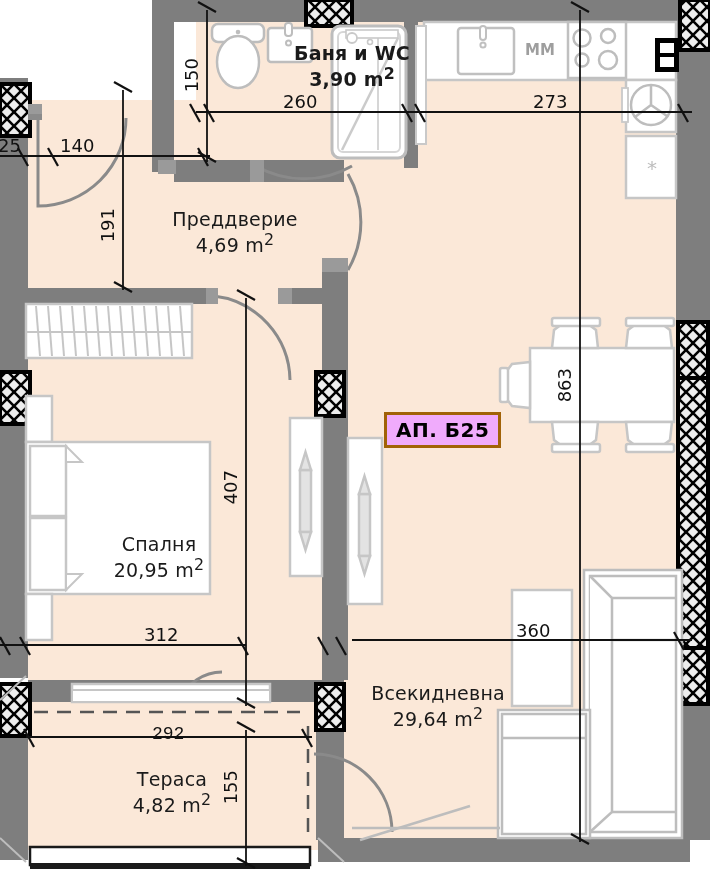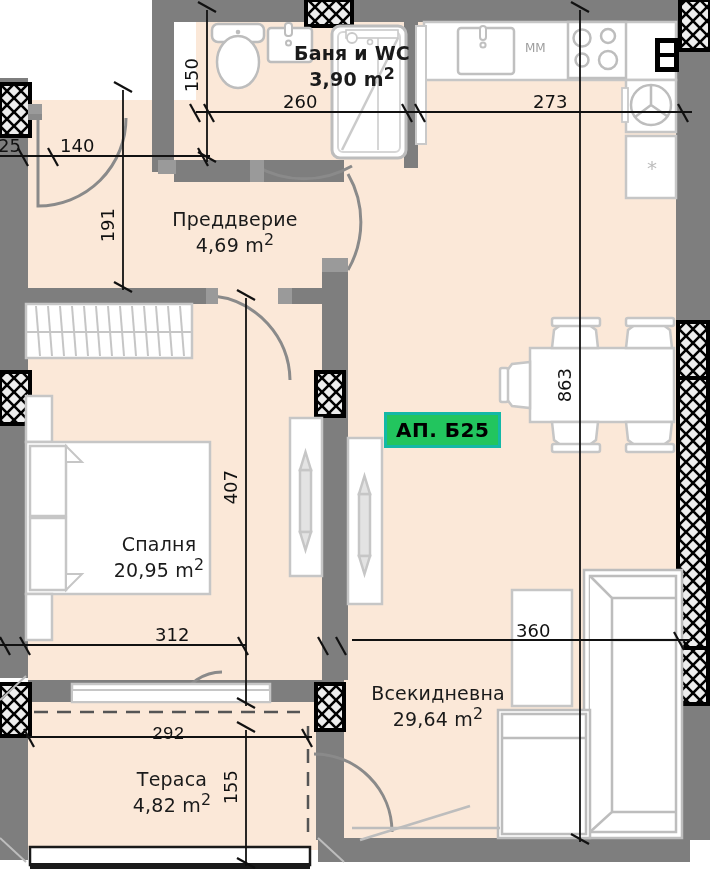--- a/index.html
+++ b/index.html
@@ -5,21 +5,21 @@
   html,body{margin:0;padding:0;background:#ffffff;}
   body{font-family:"DejaVu Sans","Liberation Sans",sans-serif;}
   #plan{position:relative;width:710px;height:878px;background:#ffffff;overflow:hidden;}
   .layer{position:absolute;left:0;top:0;width:710px;height:878px;}
   svg{display:block;}
   .lbl{position:absolute;color:#1a1a1a;white-space:nowrap;}
   .room-name{font-size:19px;letter-spacing:.2px;}
   .room-area{font-size:19px;letter-spacing:.2px;}
   .dim{font-size:18px;color:#111;}
   .dim.vert{transform-origin:0 0;}
-  .apt-badge{position:absolute;border:3px solid #14b8a6;background:#22c55e;
+  .apt-badge{position:absolute;border:3px solid #a16207;background:#f0abfc;
              font-size:20px;font-weight:bold;padding:3px 9px;letter-spacing:.5px;color:#000;}
   .ctr{text-align:center;}
 </style>
 </head>
 <body>
 
 <div id="plan">
 
   <svg class="layer" width="710" height="878" viewBox="0 0 710 878">
     <defs>
@@ -387,28 +387,28 @@
     </div>
   </div>
 
   <div class="lbl ctr" style="left:92px;top:768px;width:160px;">
     <div class="room-name">Тераса</div>
     <div class="room-area">
       <span>4,82 m</span><sup>2</sup>
     </div>
   </div>
 
-  <div class="lbl" style="left:525px;top:41px;font-size:12px;color:#9E9E9E;">MM</div>
+  <div class="lbl" style="left:525px;top:41px;font-size:15px;color:#9E9E9E;font-weight:bold;">MM</div>
   <div class="lbl" style="left:647px;top:156px;font-size:20px;color:#BDBDBD;">*</div>
 
   <div class="lbl dim" style="left:-2px;top:135px;">25</div>
   <div class="lbl dim" style="left:60px;top:135px;">140</div>
   <div class="lbl dim" style="left:283px;top:91px;">260</div>
   <div class="lbl dim" style="left:533px;top:91px;">273</div>
-  <div class="lbl dim" style="left:155px;top:624px;">312</div>
+  <div class="lbl dim" style="left:144px;top:624px;">312</div>
   <div class="lbl dim" style="left:152px;top:724px;font-family:Liberation Mono, monospace;">292</div>
   <div class="lbl dim" style="left:516px;top:620px;">360</div>
 
   <div class="lbl dim vert" style="left:202px;top:58px;transform:rotate(-90deg) translate(-100%,-100%);">150</div>
   <div class="lbl dim vert" style="left:118px;top:208px;transform:rotate(-90deg) translate(-100%,-100%);">191</div>
   <div class="lbl dim vert" style="left:241px;top:470px;transform:rotate(-90deg) translate(-100%,-100%);">407</div>
   <div class="lbl dim vert" style="left:575px;top:368px;transform:rotate(-90deg) translate(-100%,-100%);">863</div>
   <div class="lbl dim vert" style="left:241px;top:770px;transform:rotate(-90deg) translate(-100%,-100%);">155</div>
 
 </div>

